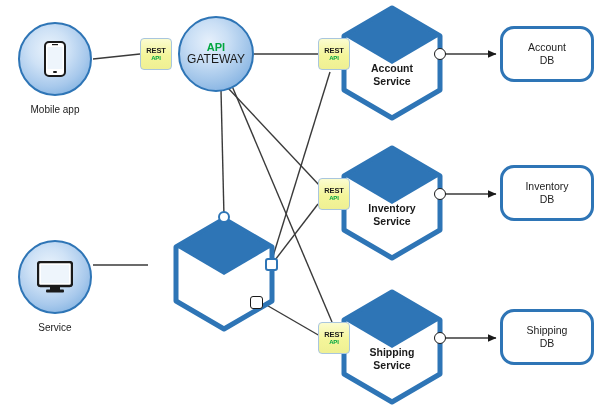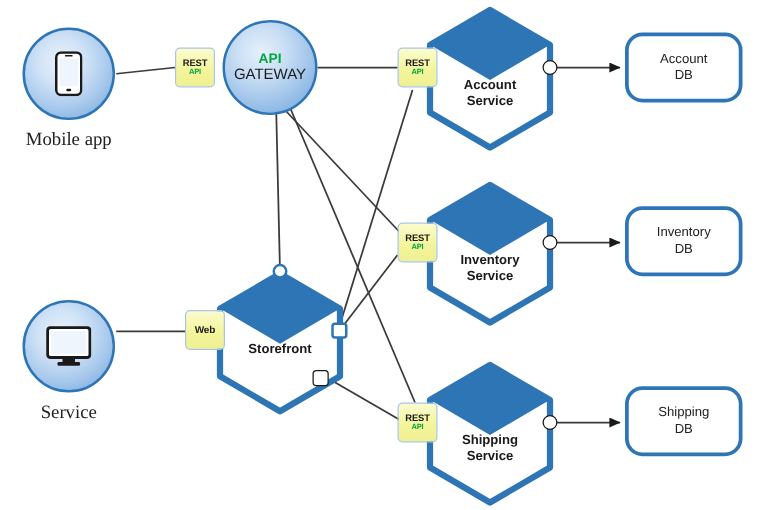--- a/index.html
+++ b/index.html
@@ -63,24 +63,23 @@
     display: flex;
     align-items: center;
     justify-content: center;
   }
   .client-caption {
     position: absolute;
     top: 82px;
     left: -16px;
     width: 106px;
     text-align: center;
-    font-size: 15px;
+    font-size: 10px;
     color: #222222;
     white-space: nowrap;
-    font-family: Liberation Serif, serif;
   }
 
   
   .gw-node {
     position: absolute;
   }
   .gw-circle {
     position: absolute;
     left: 0;
     top: 0;
@@ -304,21 +303,20 @@
         <div class="gw-line2">GATEWAY</div>
       </div>
     </div>
 
     <div class="hex-node" style="left:172px; top:215px;">
       <svg width="104" height="118" viewBox="0 0 104 118">
         <polygon points="52,4 100,32 100,86 52,114 4,86 4,32" fill="#ffffff" stroke="#2E75B6" stroke-width="5" stroke-linejoin="round"></polygon>
         <polygon points="52,6 98,33 52,60 6,33" fill="#2E75B6"></polygon>
       </svg>
       <div class="hex-label">
-        <span>Storefront</span>
       </div>
     </div>
     <div class="port port-circle-blue" style="left:218px; top:211px;"></div>
     <div class="port port-square-blue" style="left:265px; top:258px;"></div>
     <div class="port port-square-black" style="left:250px; top:296px;"></div>
 
     <div class="hex-node" style="left:340px; top:4px;">
       <svg width="104" height="118" viewBox="0 0 104 118">
         <polygon points="52,4 100,32 100,86 52,114 4,86 4,32" fill="#ffffff" stroke="#2E75B6" stroke-width="5" stroke-linejoin="round"></polygon>
         <polygon points="52,6 98,33 52,60 6,33" fill="#2E75B6"></polygon>
@@ -380,18 +378,15 @@
     <div class="chip" style="left:318px; top:178px;">
       <div class="chip-a">REST</div>
       <div class="chip-b">API</div>
     </div>
 
     <div class="chip" style="left:318px; top:322px;">
       <div class="chip-a">REST</div>
       <div class="chip-b">API</div>
     </div>
 
-    <div class="chip single" style="left:148px; top:248px;">
-      <div class="chip-a">Web</div>
-    </div>
 
   </div>
 </div>
 
 </body></html>

